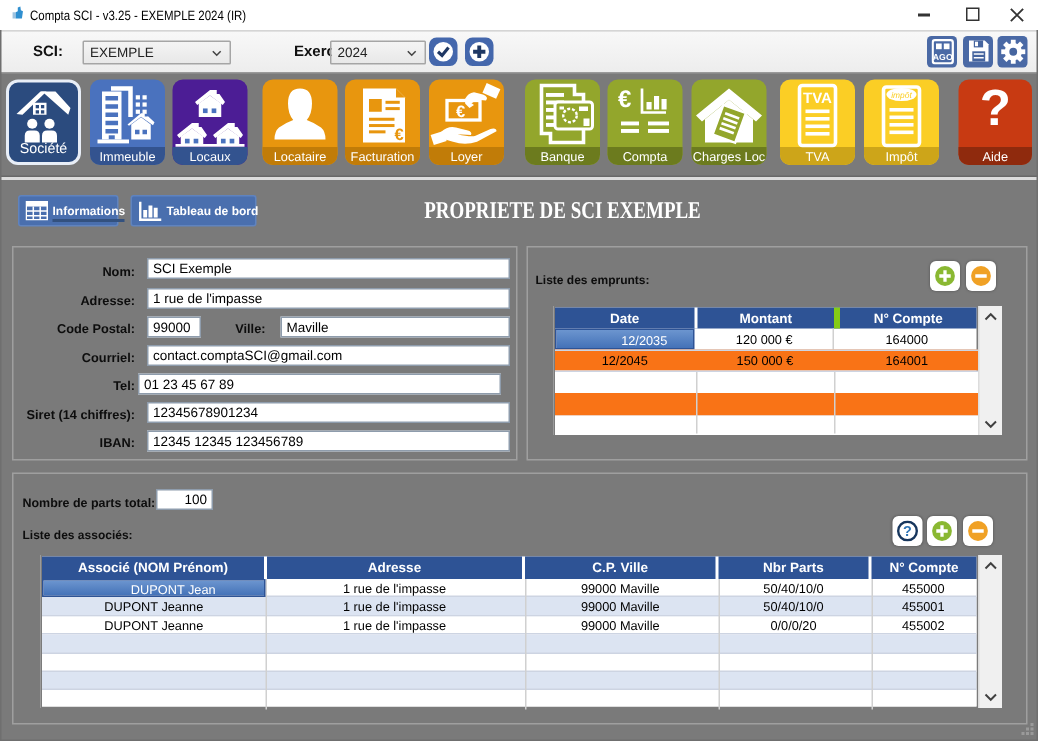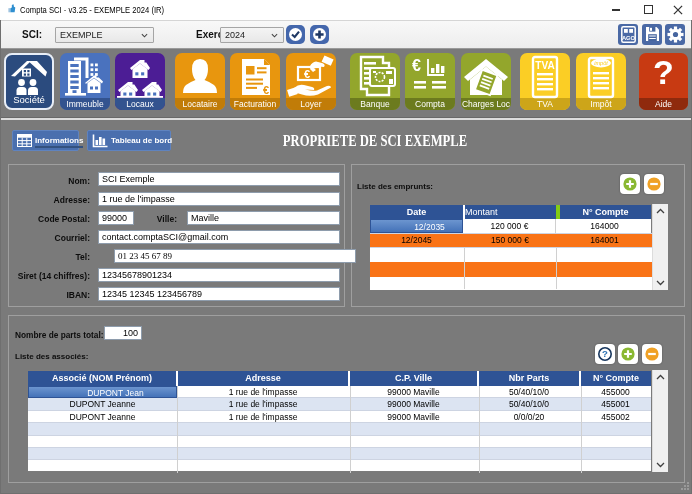--- a/index.html
+++ b/index.html
@@ -367,21 +367,21 @@
 <div class="abs field" style="left:98px;top:172px;width:234px;height:12px;">SCI Exemple</div>
 <div class="abs flabel" style="left:10px;top:195px;width:80px;">Adresse:</div>
 <div class="abs field" style="left:98px;top:191.5px;width:234px;height:12px;">1 rue de l'impasse</div>
 <div class="abs flabel" style="left:10px;top:214px;width:80px;">Code Postal:</div>
 <div class="abs field" style="left:98px;top:210.5px;width:28px;height:12px;">99000</div>
 <div class="abs flabel" style="left:132px;top:214px;width:45px;">Ville:</div>
 <div class="abs field" style="left:187px;top:210.5px;width:145px;height:12px;">Maville</div>
 <div class="abs flabel" style="left:10px;top:233px;width:80px;">Courriel:</div>
 <div class="abs field" style="left:98px;top:229.5px;width:234px;height:12px;">contact.comptaSCI@gmail.com</div>
 <div class="abs flabel" style="left:10px;top:252px;width:80px;">Tel:</div>
-<div class="abs field" style="left:114px;top:248.5px;width:234px;height:12px;font-family:Liberation Serif, serif;">01 23 45 67 89</div>
+<div class="abs field" style="left:92px;top:248.5px;width:234px;height:12px;">01 23 45 67 89</div>
 <div class="abs flabel" style="left:2px;top:271px;width:88px;">Siret (14 chiffres):</div>
 <div class="abs field" style="left:98px;top:267.5px;width:234px;height:12px;">12345678901234</div>
 <div class="abs flabel" style="left:10px;top:290px;width:80px;">IBAN:</div>
 <div class="abs field" style="left:98px;top:286.5px;width:234px;height:12px;">12345 12345 123456789</div>
 
 <div class="abs" style="left:357px;top:182px;font-size:8px;font-weight:bold;color:#0d0d0d;">Liste des emprunts:</div>
 <div class="abs smbtn" style="left:620px;top:174px;">
     <svg width="14" height="14" viewBox="0 0 14 14">
       <circle cx="7" cy="7" r="6.6" fill="#8ab832"></circle>
       <path d="M7 3.2 V10.8 M3.2 7 H10.8" stroke="#fff" stroke-width="2.2"></path>
@@ -390,21 +390,21 @@
 <div class="abs smbtn" style="left:644px;top:174px;">
     <svg width="14" height="14" viewBox="0 0 14 14">
       <circle cx="7" cy="7" r="6.6" fill="#f0a125"></circle>
       <path d="M3.2 7 H10.8" stroke="#fff" stroke-width="2.2"></path>
     </svg>
   </div>
 
 <div class="abs" style="left:369px;top:204px;width:283px;height:86px;background:#fff;border:1px solid #7b7b7b;box-sizing:border-box;">
   <div class="abs" style="left:0;top:0;width:100%;height:14px;background:#2e5395;"></div>
   <div class="abs" style="left:0;top:0;width:93px;height:14px;color:#fff;font-size:9px;font-weight:bold;text-align:center;line-height:14px;border-right:2px solid #fff;">Date</div>
-  <div class="abs" style="left:95px;top:0;width:91px;height:14px;color:#fff;font-size:9px;font-weight:normal;text-align:left;line-height:14px;border-right:4px solid #84cc16;">Montant</div>
+  <div class="abs" style="left:95px;top:0;width:91px;height:14px;color:#fff;font-size:9px;font-weight:bold;text-align:center;line-height:14px;border-right:4px solid #84cc16;">Montant</div>
   <div class="abs" style="left:188px;top:0;width:95px;height:14px;color:#fff;font-size:9px;font-weight:bold;text-align:center;line-height:14px;">N° Compte</div>
 
   <div class="abs selcell" style="left:0;top:14px;width:93px;height:14px;font-size:8.5px;text-align:center;line-height:14px;color:#fff;border:1px solid #2e5395;box-sizing:border-box;">12/2035</div>
   <div class="abs" style="left:94px;top:14px;width:92px;height:14px;font-size:8.5px;text-align:center;line-height:14px;border-right:1px solid #d0d0d0;box-sizing:border-box;">120 000 €</div>
   <div class="abs" style="left:186px;top:14px;width:97px;height:14px;font-size:8.5px;text-align:center;line-height:14px;">164000</div>
   <div class="abs rowpale" style="left:0;top:28.4px;width:283px;height:14px;font-size:8.5px;line-height:14px;">
      <span style="position:absolute;left:0;width:93px;text-align:center;">12/2045</span>
      <span style="position:absolute;left:94px;width:92px;text-align:center;">150 000 €</span>
      <span style="position:absolute;left:186px;width:97px;text-align:center;">164001</span>
   </div>

